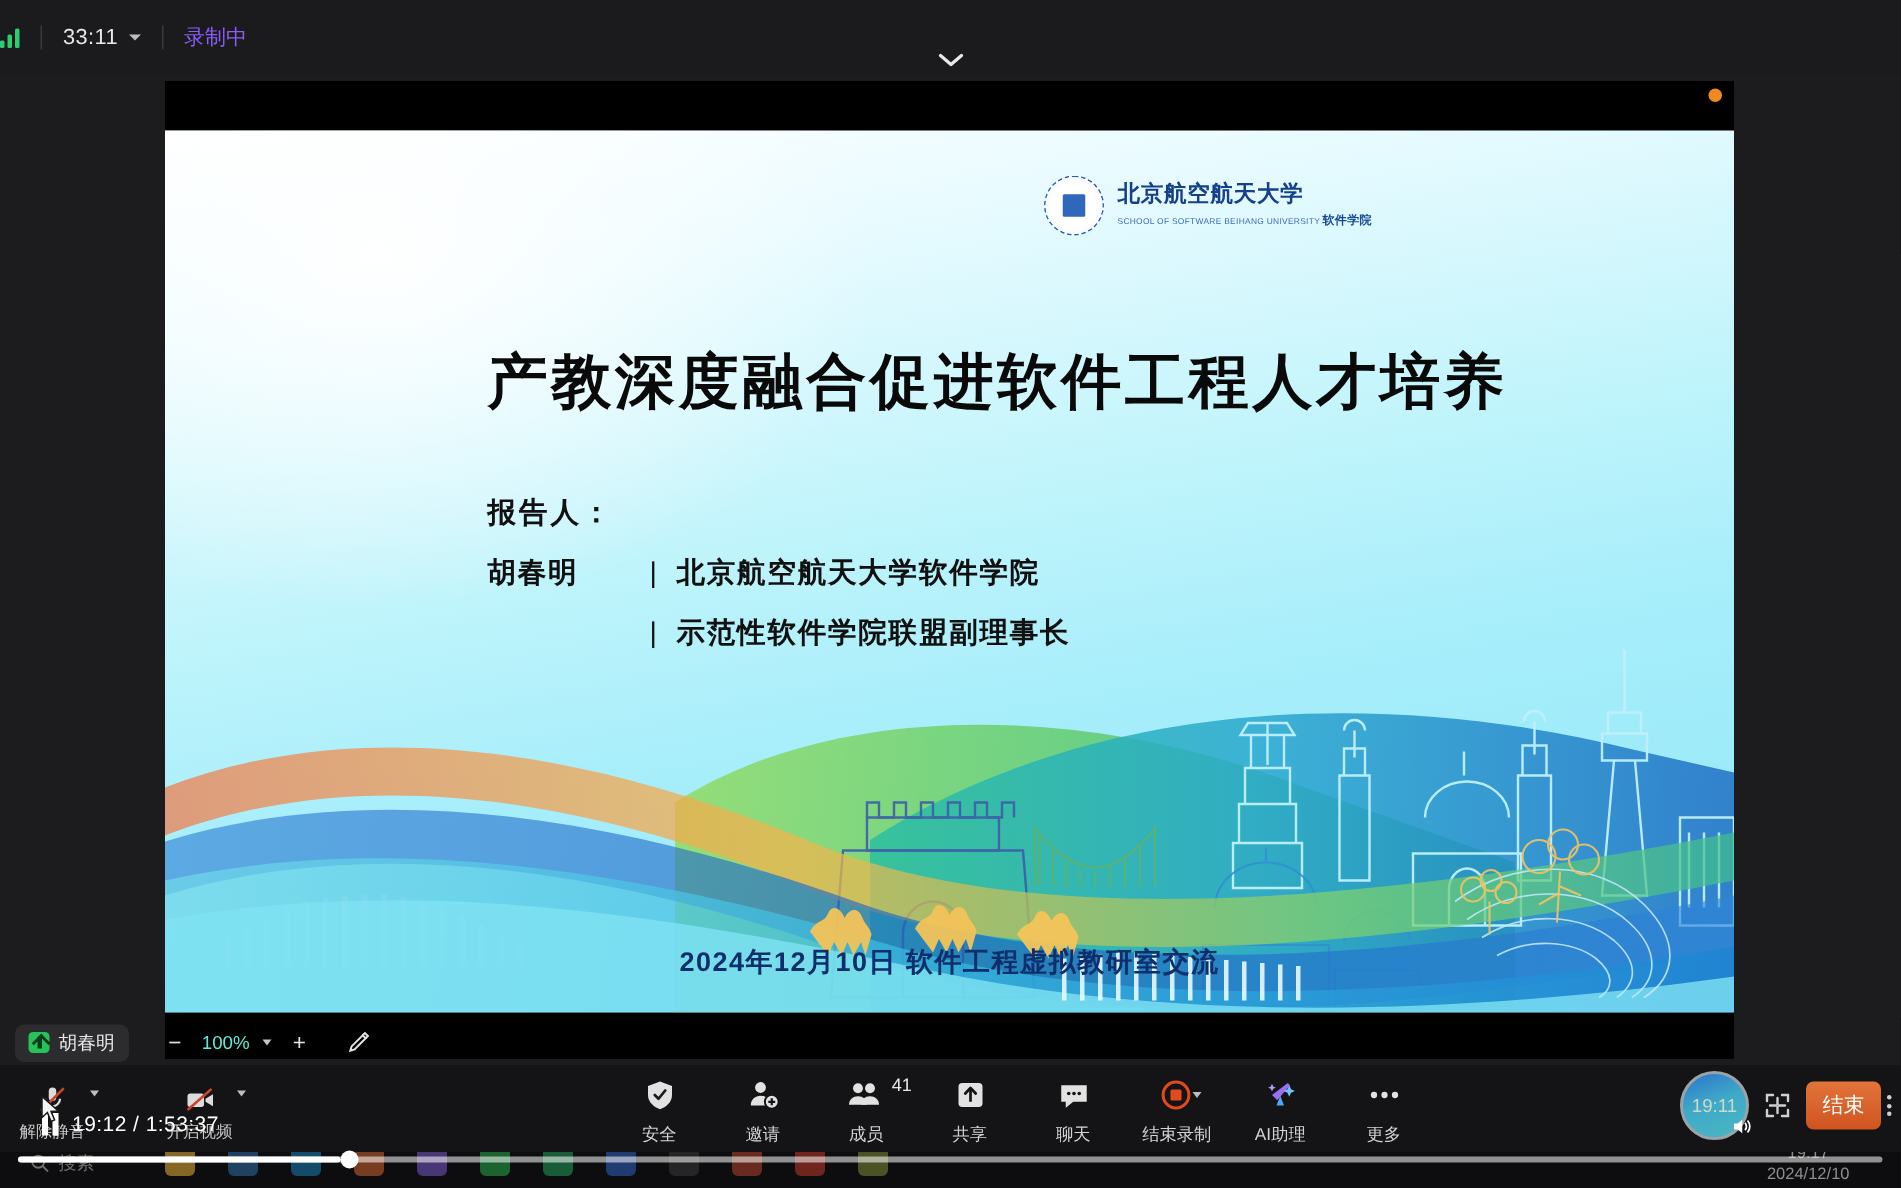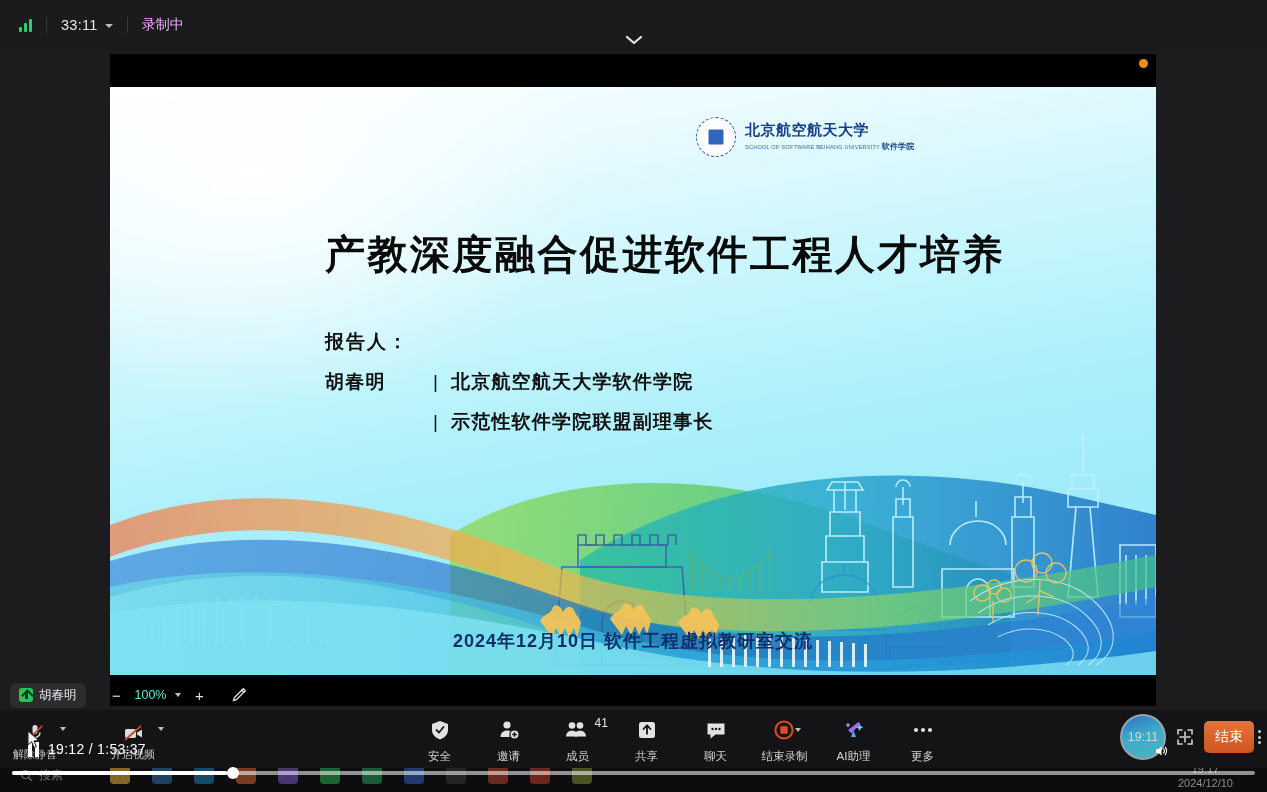--- a/index.html
+++ b/index.html
@@ -5,29 +5,29 @@
   * { margin:0; padding:0; box-sizing:border-box; }
   html,body { width:1267px; height:792px; overflow:hidden; background:#1a1a1a;
     font-family:"Liberation Sans","DejaVu Sans",sans-serif; }
 
   
   .app { position:relative; width:1267px; height:792px; background:#1c1c1e; }
 
   
   .titlebar { position:absolute; left:0; top:0; width:1267px; height:50px;
     background:#1b1b1d; display:flex; align-items:center; }
-  .tb-left { display:flex; align-items:center; gap:0; padding-left:19px; }
+  .tb-left { display:flex; align-items:center; gap:0; padding-left:0; }
   .signal { display:flex; align-items:flex-end; gap:2px; height:14px; }
   .signal i { display:block; width:3px; background:#2ecc71; border-radius:1px; }
   .signal i:nth-child(1){height:5px;} .signal i:nth-child(2){height:9px;} .signal i:nth-child(3){height:13px;}
   .tb-div { width:1px; height:16px; background:#3a3a3c; margin:0 14px; }
   .tb-time { color:#e8e8e8; font-size:14.5px; letter-spacing:.3px; }
   .caret-d { display:inline-block; width:0;height:0; margin-left:7px;
     border-left:4px solid transparent;border-right:4px solid transparent;border-top:4px solid #bdbdbd; vertical-align:middle;}
-  .tb-rec { color:#f0abfc; font-size:14px; }
+  .tb-rec { color:#8b5cf6; font-size:14px; }
   .tb-right { margin-left:auto; display:flex; align-items:center; padding-right:12px; }
   .view-btn { display:flex; align-items:center; gap:7px; color:#e3e3e3; font-size:14px; padding:4px 8px; }
   .view-ico { width:15px;height:13px;border:1.6px solid #d7d7d7;border-radius:2px; position:relative;}
   .view-ico:after{content:"";position:absolute;left:-0.5px;top:2px;width:14px;height:1.6px;background:#d7d7d7;}
   .view-ico:before{content:"";position:absolute;left:5.5px;top:2px;width:1.6px;height:9px;background:#d7d7d7;}
   .tb-sep { width:1px;height:15px;background:#3a3a3c;margin:0 12px; }
   .winbtn { width:30px;height:30px;display:flex;align-items:center;justify-content:center;color:#d8d8d8;font-size:15px;}
   .winbtn svg{display:block;}
 
   

